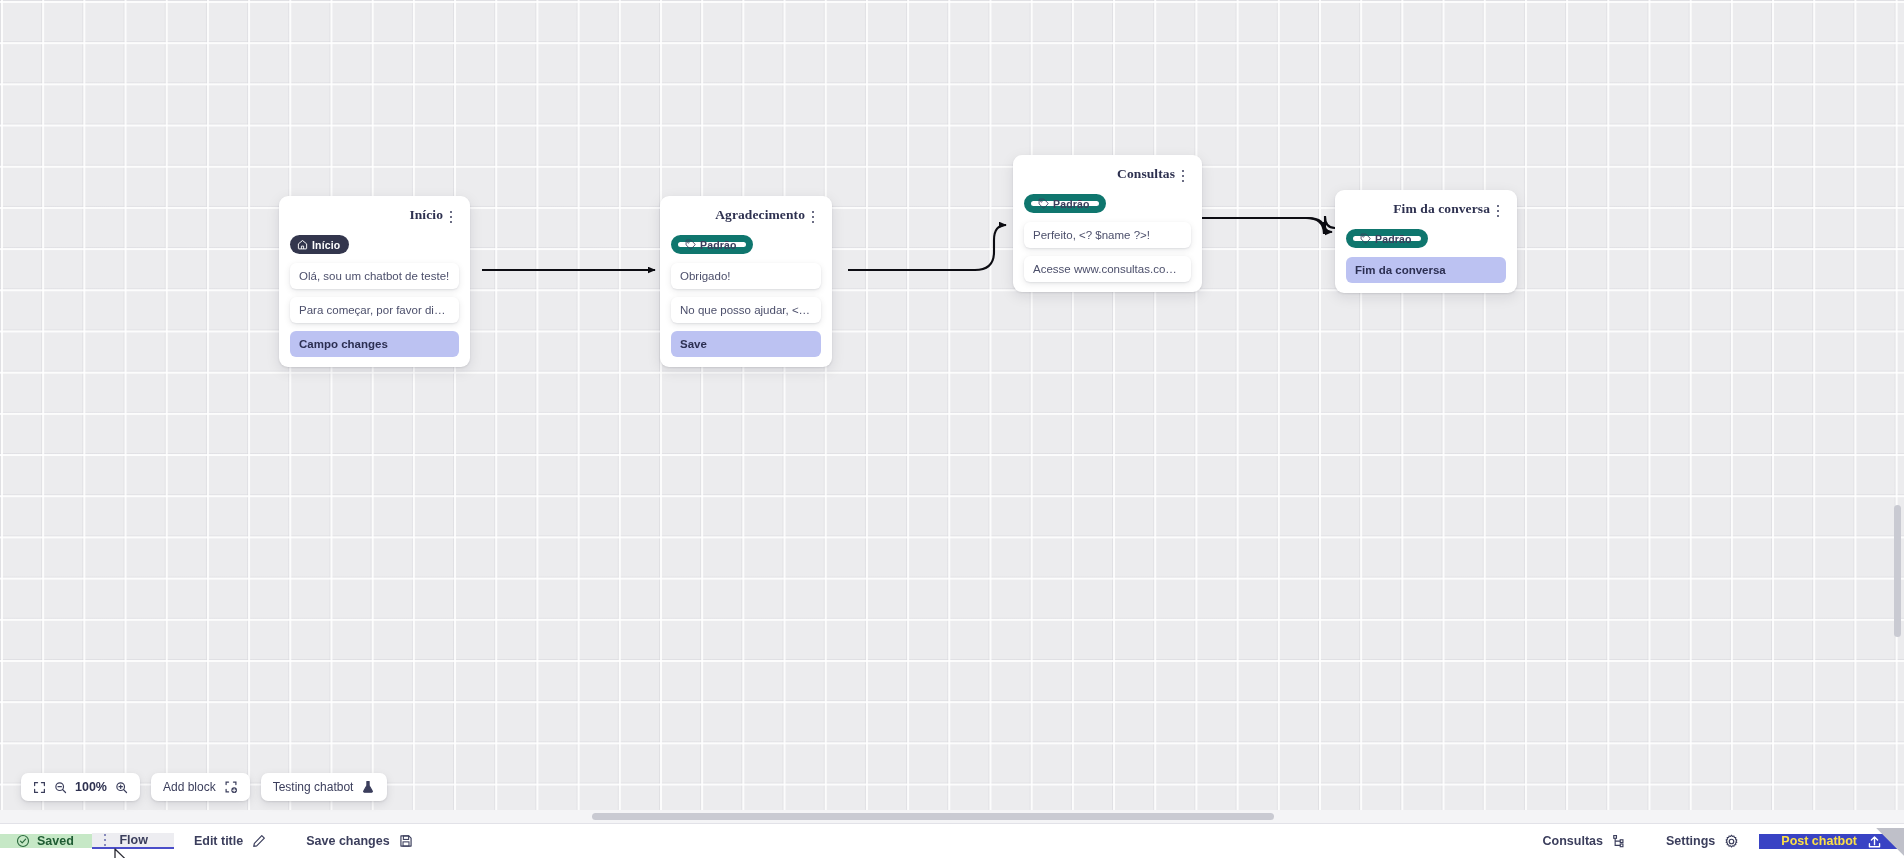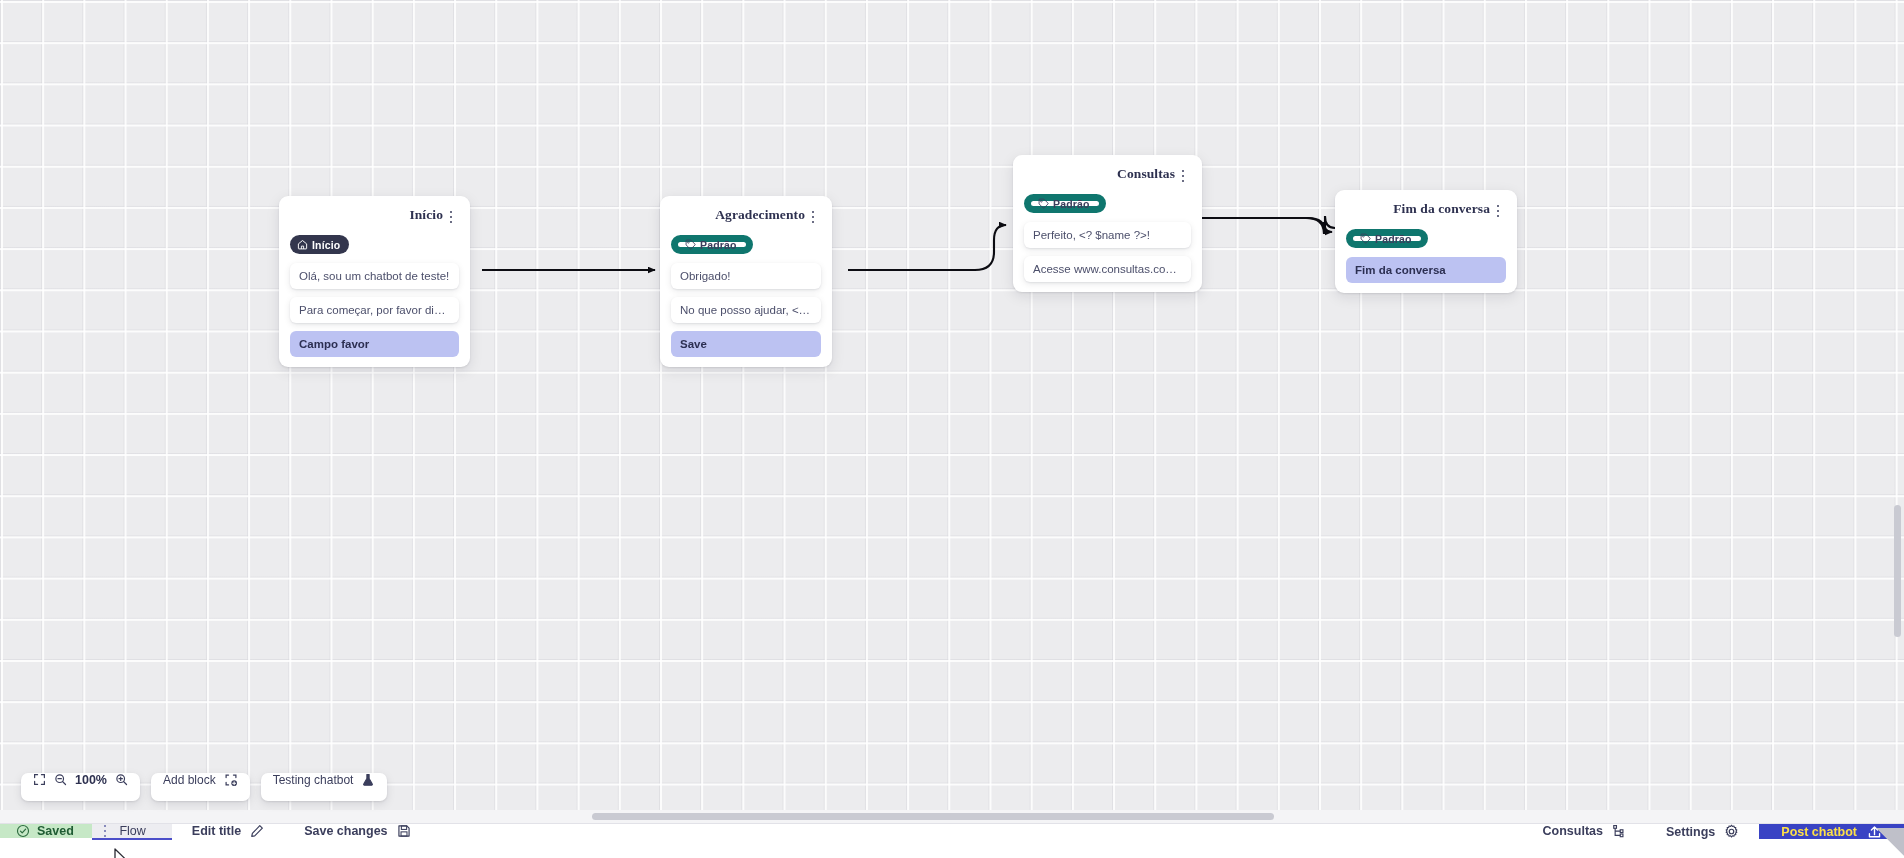--- a/index.html
+++ b/index.html
@@ -111,21 +111,21 @@
     display: flex;
     gap: 11px;
     z-index: 20;
   }
   .fbtn {
     background: #ffffff;
     border-radius: 7px;
     box-shadow: 0 1px 2px rgba(16,18,35,0.10), 0 3px 10px rgba(16,18,35,0.10);
     height: 28px;
     display: flex;
-    align-items: flex-start;
+    align-items: center;
     gap: 8px;
     padding: 0 12px;
     font-size: 12px;
     color: #3b3e5c;
     font-weight: 400;
     cursor: pointer;
     user-select: none;
   }
   .fbtn .zlabel { font-size: 12.5px; font-weight: 700; color: #2e3150; }
   .fbtn svg { display: block; }
@@ -157,38 +157,38 @@
   }
 
   
   #statusbar {
     position: absolute;
     left: 0; bottom: 0;
     width: 1904px; height: 35px;
     background: #ffffff;
     border-top: 1px solid #e2e2e8;
     display: flex;
-    align-items: flex-start;
+    align-items: center;
     z-index: 40;
   }
   .sb-saved {
     display: flex; align-items: center; gap: 7px;
     background: #c6e8c6;
     color: #1f5c33;
     font-size: 12.5px;
     font-weight: 700;
     padding: 0 18px 0 16px;
   }
   .sb-tab {
     display: flex; align-items: center; gap: 13px;
     background: #ededf1;
     border-bottom: 2px solid #4b4ec9;
     padding: 0 26px 0 12px;
     font-size: 12.5px;
-    font-weight: 400;
+    font-weight: 700;
     color: #3b3e5c;
     cursor: pointer;
     position: relative;
   }
   .sb-tab .dots { display: flex; flex-direction: column; gap: 2.5px; }
   .sb-tab .dots i { width: 2.6px; height: 2.6px; border-radius: 50%; background: #6568a8; display:block; }
   .sb-item {
     display: flex; align-items: center; gap: 9px;
     padding: 0 20px;
     font-size: 12.5px;
@@ -252,21 +252,21 @@
       <span class="badge dark">
         <svg width="11" height="11" viewBox="0 0 16 16">
           <path d="M8 2.2 L14 7.1 L14 13.6 A0.8 0.8 0 0 1 13.2 14.4 L2.8 14.4 A0.8 0.8 0 0 1 2 13.6 L2 7.1 Z" fill="none" stroke="#ffffff" stroke-width="1.4" stroke-linejoin="round"></path>
           <path d="M6.4 14.4 L6.4 10.3 L9.6 10.3 L9.6 14.4" fill="none" stroke="#ffffff" stroke-width="1.3"></path>
         </svg>
         <span>Início</span>
       </span>
     </div>
     <div class="msg">Olá, sou um chatbot de teste!</div>
     <div class="msg">Para começar, por favor digite o ...</div>
-    <div class="msg accent">Campo favor</div>
+    <div class="msg accent">Campo changes</div>
   </div>
 
   <div class="node" id="node-agradecimento" style="left:660px; top:196px; width:172px;">
     <div class="node-head">
       <div class="node-title">Agradecimento</div>
       <div class="kebab">
           <i></i>
           <i></i>
           <i></i>
         </div>

